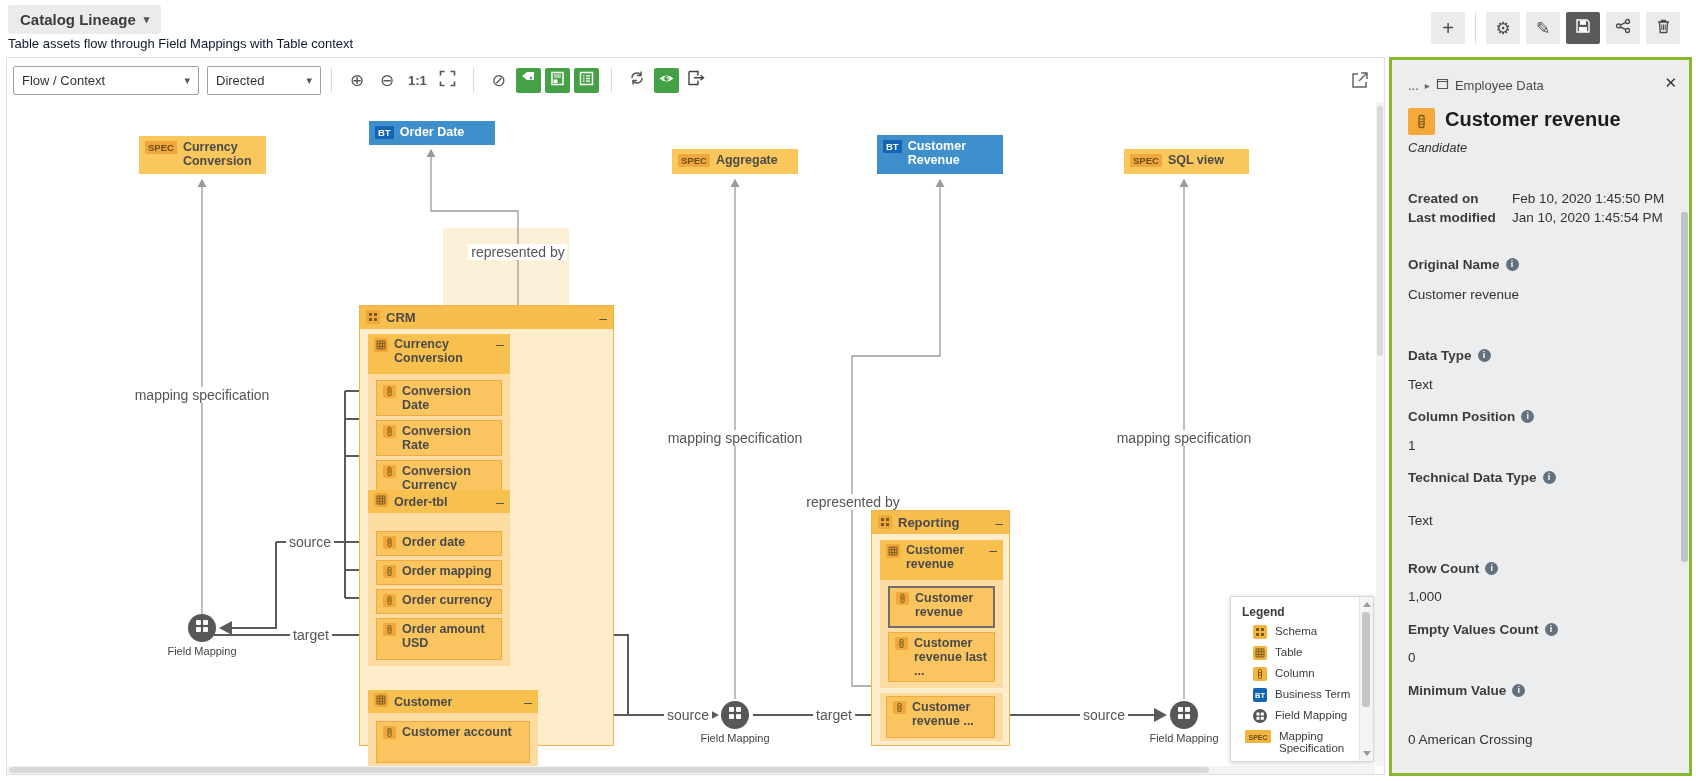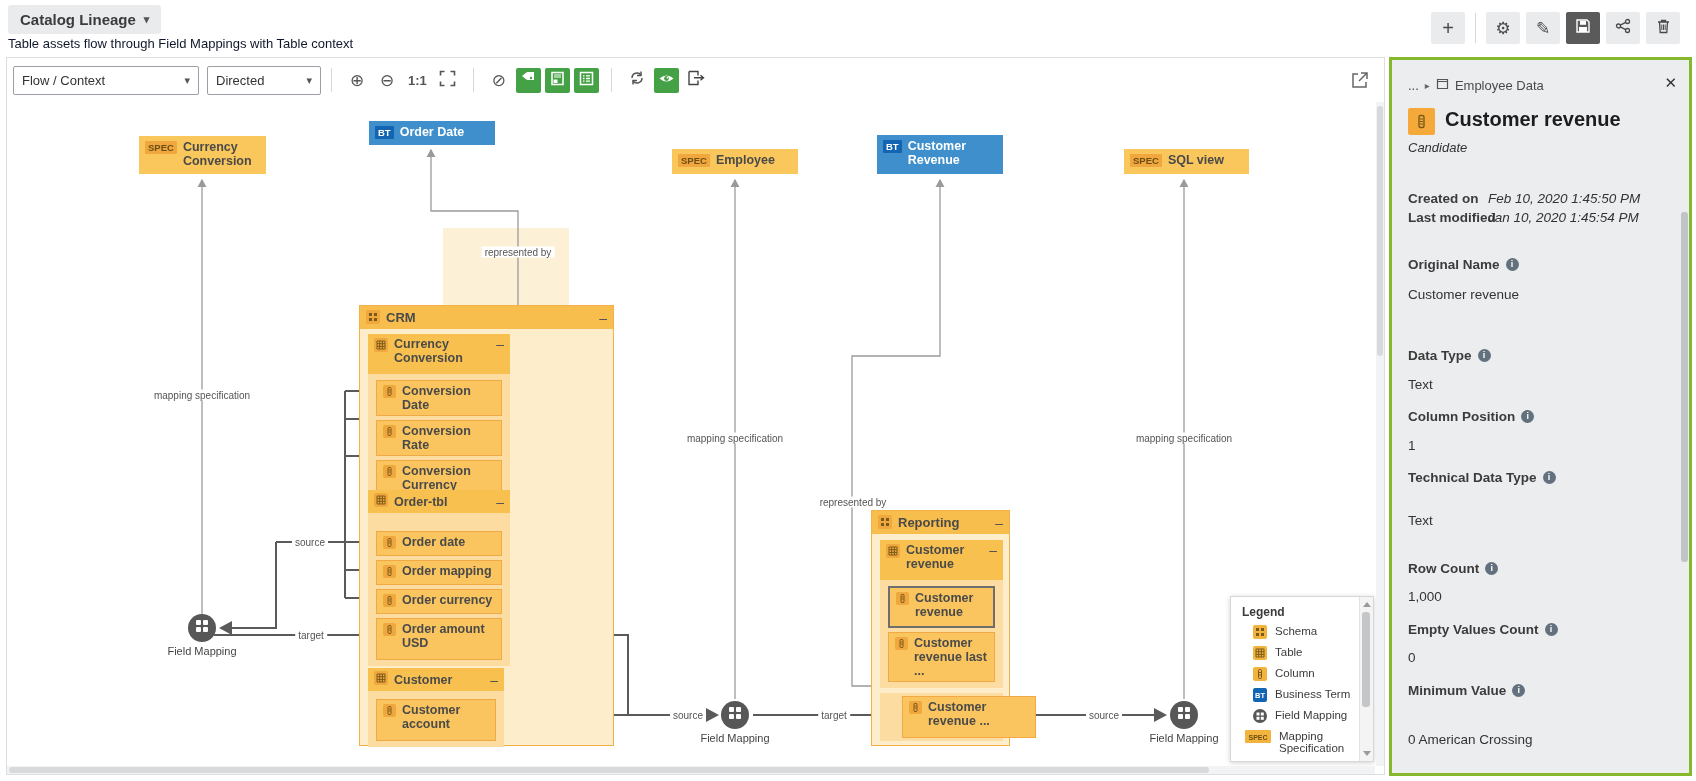--- a/index.html
+++ b/index.html
@@ -27,21 +27,21 @@
   .ratio{font-size:13px;font-weight:700;color:#555;margin:0 6px;cursor:pointer;}
   .extlink{position:absolute;right:14px;top:12px;z-index:30;cursor:pointer;}
   
   .hscroll{position:absolute;left:0;bottom:0;height:8px;width:1368px;background:#F2F3F4;z-index:25;}
   .hthumb{position:absolute;left:2px;top:1px;height:6px;width:1200px;background:#D7D9DB;border-radius:3px;}
   .vscroll{position:absolute;right:0;top:44px;width:8px;height:664px;background:#F2F3F4;z-index:25;}
   .vthumb{position:absolute;top:4px;left:1px;width:6px;height:250px;background:#D7D9DB;border-radius:3px;}
   
   .edges{position:absolute;left:0;top:0;z-index:2;pointer-events:none;}
   .band{position:absolute;left:436px;top:170px;width:126px;height:78px;background:#FCF0D6;z-index:1;}
-  .elbl{position:absolute;z-index:6;transform:translate(-50%,-50%);background:#fff;padding:0 3px;font-size:10px;color:#555;white-space:nowrap;}
+  .elbl{position:absolute;z-index:6;transform:translate(-50%,-50%);background:#fff;padding:0 3px;font-size:14px;color:#555;white-space:nowrap;}
   .fm{position:absolute;width:28px;height:28px;border-radius:50%;background:#575757;z-index:5;display:flex;align-items:center;justify-content:center;cursor:pointer;}
   .fm-lbl{position:absolute;z-index:5;transform:translateX(-50%);font-size:11px;color:#444;white-space:nowrap;}
   .node{position:absolute;z-index:4;display:flex;align-items:flex-start;gap:6px;padding:4px 6px;box-sizing:border-box;
         font-size:12.5px;font-weight:700;color:#4a4a4a;cursor:pointer;}
   .node-spec{background:#F9C75B;}
   .node-bt{background:#3E8FCB;color:#fff;}
   .badge{flex:0 0 auto;font-size:9.5px;font-weight:700;padding:1px 3px;border-radius:1px;margin-top:1px;}
   .badge-spec{background:#F0A73D;color:#6b4e15;}
   .badge-bt{background:#1165B2;color:#fff;}
   .cont{position:absolute;z-index:4;background:#FDEDCB;border:1px solid #F2B14B;box-sizing:border-box;}
@@ -65,21 +65,21 @@
   .tri-dn{position:absolute;left:3px;bottom:5px;width:0;height:0;border-left:4px solid transparent;border-right:4px solid transparent;border-top:5px solid #9a9a9a;}
   
   .panel{position:absolute;left:1389px;top:57px;width:303px;height:719px;background:#ECEDEF;border:3px solid #86B82E;box-sizing:border-box;z-index:40;}
   .crumb{position:absolute;left:16px;top:18px;display:flex;align-items:center;gap:6px;font-size:13px;color:#4a4a4a;}
   .crumb .chev{font-size:10px;color:#666;}
   .pclose{position:absolute;right:12px;top:14px;font-size:15px;color:#333;cursor:pointer;}
   .ptitle-ic{position:absolute;left:16px;top:48px;width:27px;height:27px;background:#F5A93B;border-radius:2px;display:flex;align-items:center;justify-content:center;}
   .ptitle{position:absolute;left:53px;top:48px;font-size:20px;font-weight:700;color:#1d1d1d;}
   .pstatus{position:absolute;left:16px;top:80px;font-size:13px;font-style:italic;color:#333;}
   .meta-l{position:absolute;left:16px;font-size:13.5px;font-weight:700;color:#3b3b3b;}
-  .meta-v{position:absolute;left:96px;font-size:13.5px;color:#333;white-space:nowrap;font-style:italic;}
+  .meta-v{position:absolute;left:120px;font-size:13.5px;color:#333;white-space:nowrap;}
   .pf-l{position:absolute;left:16px;font-size:13.5px;font-weight:700;color:#3b3b3b;display:flex;align-items:center;gap:6px;}
   .pf-v{position:absolute;left:16px;font-size:13.5px;color:#333;}
   .info{display:inline-block;width:13px;height:13px;border-radius:50%;background:#62717D;color:#fff;font-size:9px;font-weight:700;
         text-align:center;line-height:13px;font-style:normal;cursor:pointer;}
   .pscroll{position:absolute;right:1px;top:2px;width:7px;height:709px;}
   .pthumb{position:absolute;left:0;top:150px;width:7px;height:350px;background:#C0C4C8;border-radius:3px;}
 </style>
 </head>
 <body>
 
@@ -248,21 +248,21 @@
     <div class="node node-spec" style="left:132px;top:78px;width:127px;min-height:38px">
       <span class="badge badge-spec">SPEC</span>
       <span>Currency Conversion</span>
     </div>
     <div class="node node-bt" style="left:362px;top:63px;width:126px;min-height:24px">
       <span class="badge badge-bt">BT</span>
       <span>Order Date</span>
     </div>
     <div class="node node-spec" style="left:665px;top:91px;width:126px;min-height:25px">
       <span class="badge badge-spec">SPEC</span>
-      <span>Employee</span>
+      <span>Aggregate</span>
     </div>
     <div class="node node-bt" style="left:870px;top:77px;width:126px;min-height:39px">
       <span class="badge badge-bt">BT</span>
       <span>Customer Revenue</span>
     </div>
     <div class="node node-spec" style="left:1117px;top:91px;width:125px;min-height:25px">
       <span class="badge badge-spec">SPEC</span>
       <span>SQL view</span>
     </div>
 
@@ -354,21 +354,21 @@
             <span class="ic"><svg width="13" height="13" viewBox="0 0 13 13">
                   <rect width="13" height="13" rx="2" fill="#F0A73D"></rect>
                   <rect x="5" y="2.5" width="3" height="8" rx="1" fill="none" stroke="#7A5A1A" stroke-width="1"></rect>
                   <path d="M5.5 5 h2 M5.5 7 h2" stroke="#7A5A1A" stroke-width="0.9"></path>
                 </svg></span>
             <span>Order amount USD</span>
           </div>
         </div>
       </div>
 
-      <div class="ctable" style="left:8px;top:362px;width:136px">
+      <div class="ctable" style="left:8px;top:384px;width:170px">
         <div class="ctable-h" style="min-height:23px;align-items:center">
           <span class="ic" style="margin-top:0"><svg width="14" height="14" viewBox="0 0 14 14">
                 <rect width="14" height="14" rx="2" fill="#F0A73D"></rect>
                 <path d="M3 3 h8 v8 h-8 z M3 5.7 h8 M3 8.4 h8 M5.7 3 v8 M8.4 3 v8" fill="none" stroke="#7A5A1A" stroke-width="1"></path>
               </svg></span>
           <span>Customer</span>
           <span class="minus">–</span>
         </div>
         <div class="cols" style="padding-top:8px">
           <div class="col" style="min-height:42px">
@@ -417,21 +417,21 @@
             <span class="ic"><svg width="13" height="13" viewBox="0 0 13 13">
                   <rect width="13" height="13" rx="2" fill="#F0A73D"></rect>
                   <rect x="5" y="2.5" width="3" height="8" rx="1" fill="none" stroke="#7A5A1A" stroke-width="1"></rect>
                   <path d="M5.5 5 h2 M5.5 7 h2" stroke="#7A5A1A" stroke-width="0.9"></path>
                 </svg></span>
             <span>Customer revenue last ...</span>
           </div>
         </div>
       </div>
       <div class="ctable" style="left:8px;top:182px;width:123px;height:48px">
-        <div class="col" style="position:absolute;left:22px;top:3px;width:134px;min-height:42px;box-sizing:border-box">
+        <div class="col" style="position:absolute;left:6px;top:3px;width:109px;min-height:42px;box-sizing:border-box">
           <span class="ic"><svg width="13" height="13" viewBox="0 0 13 13">
                 <rect width="13" height="13" rx="2" fill="#F0A73D"></rect>
                 <rect x="5" y="2.5" width="3" height="8" rx="1" fill="none" stroke="#7A5A1A" stroke-width="1"></rect>
                 <path d="M5.5 5 h2 M5.5 7 h2" stroke="#7A5A1A" stroke-width="0.9"></path>
               </svg></span>
           <span>Customer revenue ...</span>
         </div>
       </div>
     </div>
 

